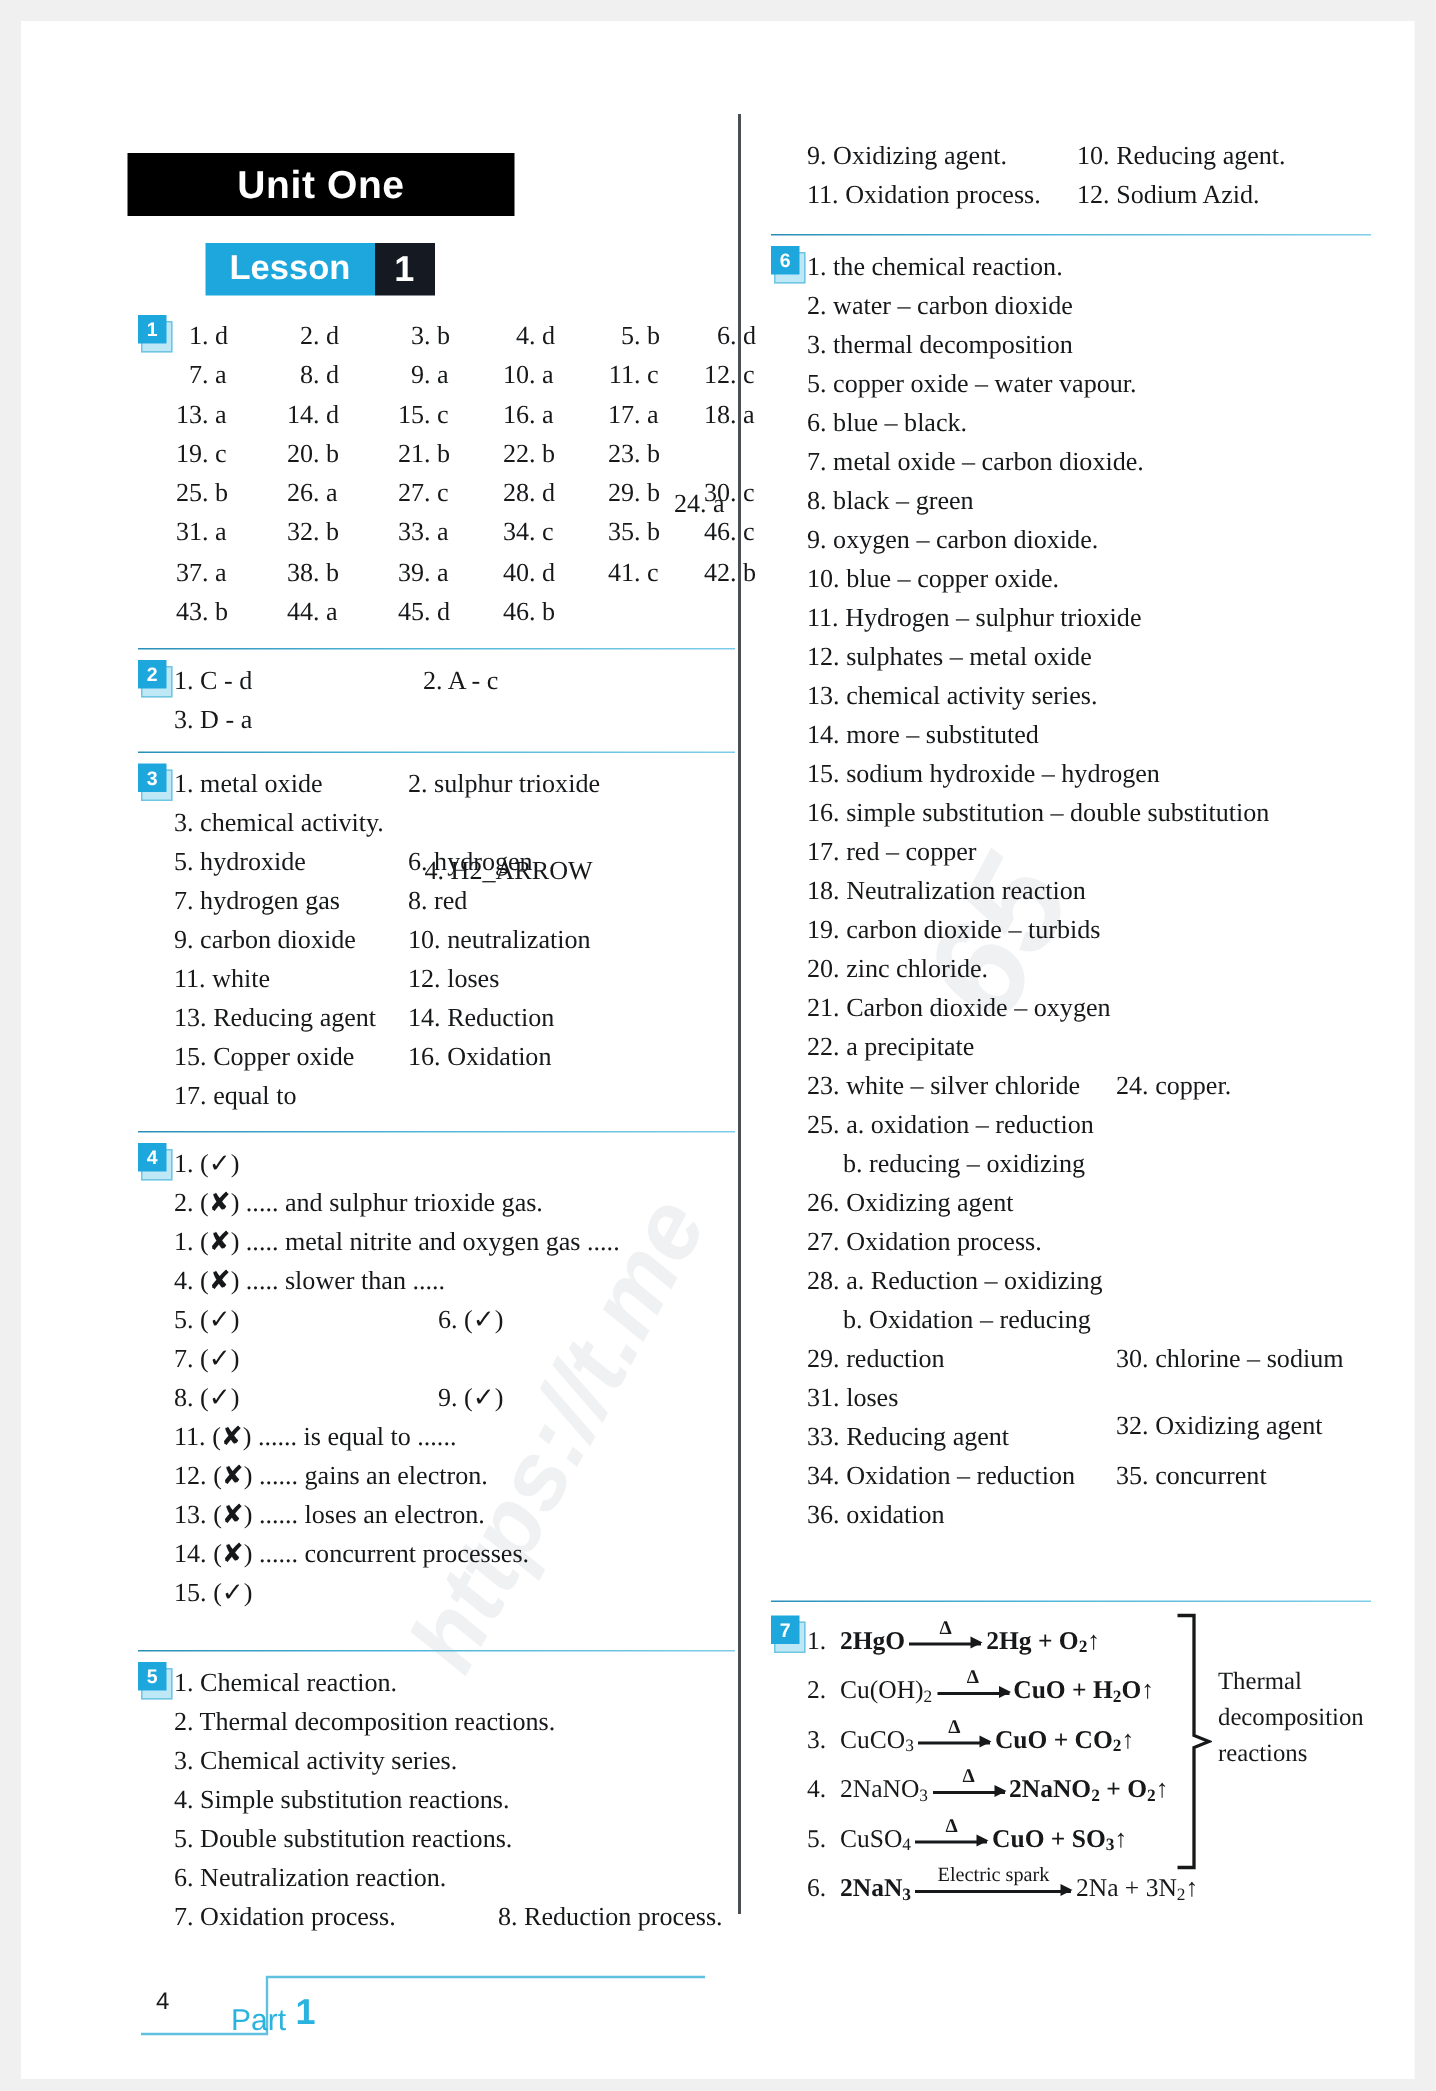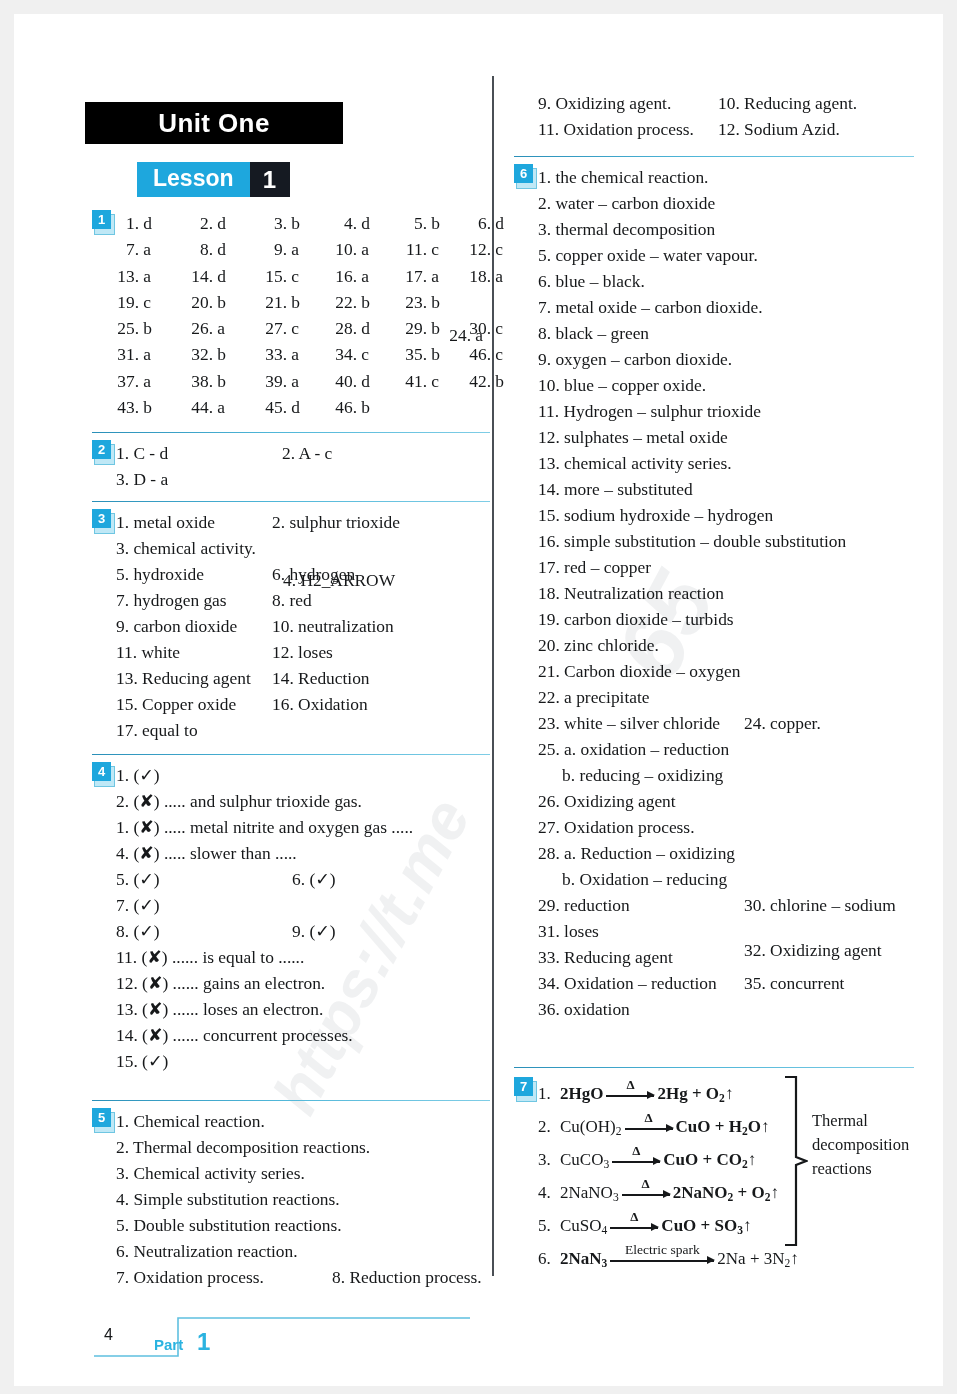--- a/index.html
+++ b/index.html
@@ -201,22 +201,22 @@
   #footer { position: absolute; left: 78px; top: 1296px; width: 380px; height: 58px; }
   #pagenum {
     position: absolute; left: 12px; top: 16px;
     font-size: 16px; color: #16181a;
     font-family: "Liberation Sans", sans-serif;
   }
   #part-word {
     position: absolute; left: 62px; top: 26px;
     color: #2bb3e0;
     font-family: "Liberation Sans", sans-serif;
-    font-weight: bold;
-    font-size: 15px;
+    font-weight: normal;
+    font-size: 20px;
   }
   #part-num {
     position: absolute; left: 105px; top: 18px;
     color: #2bb3e0;
     font-family: "Liberation Sans", sans-serif;
     font-weight: bold;
     font-size: 24px;
   }
 </style>
 </head>

